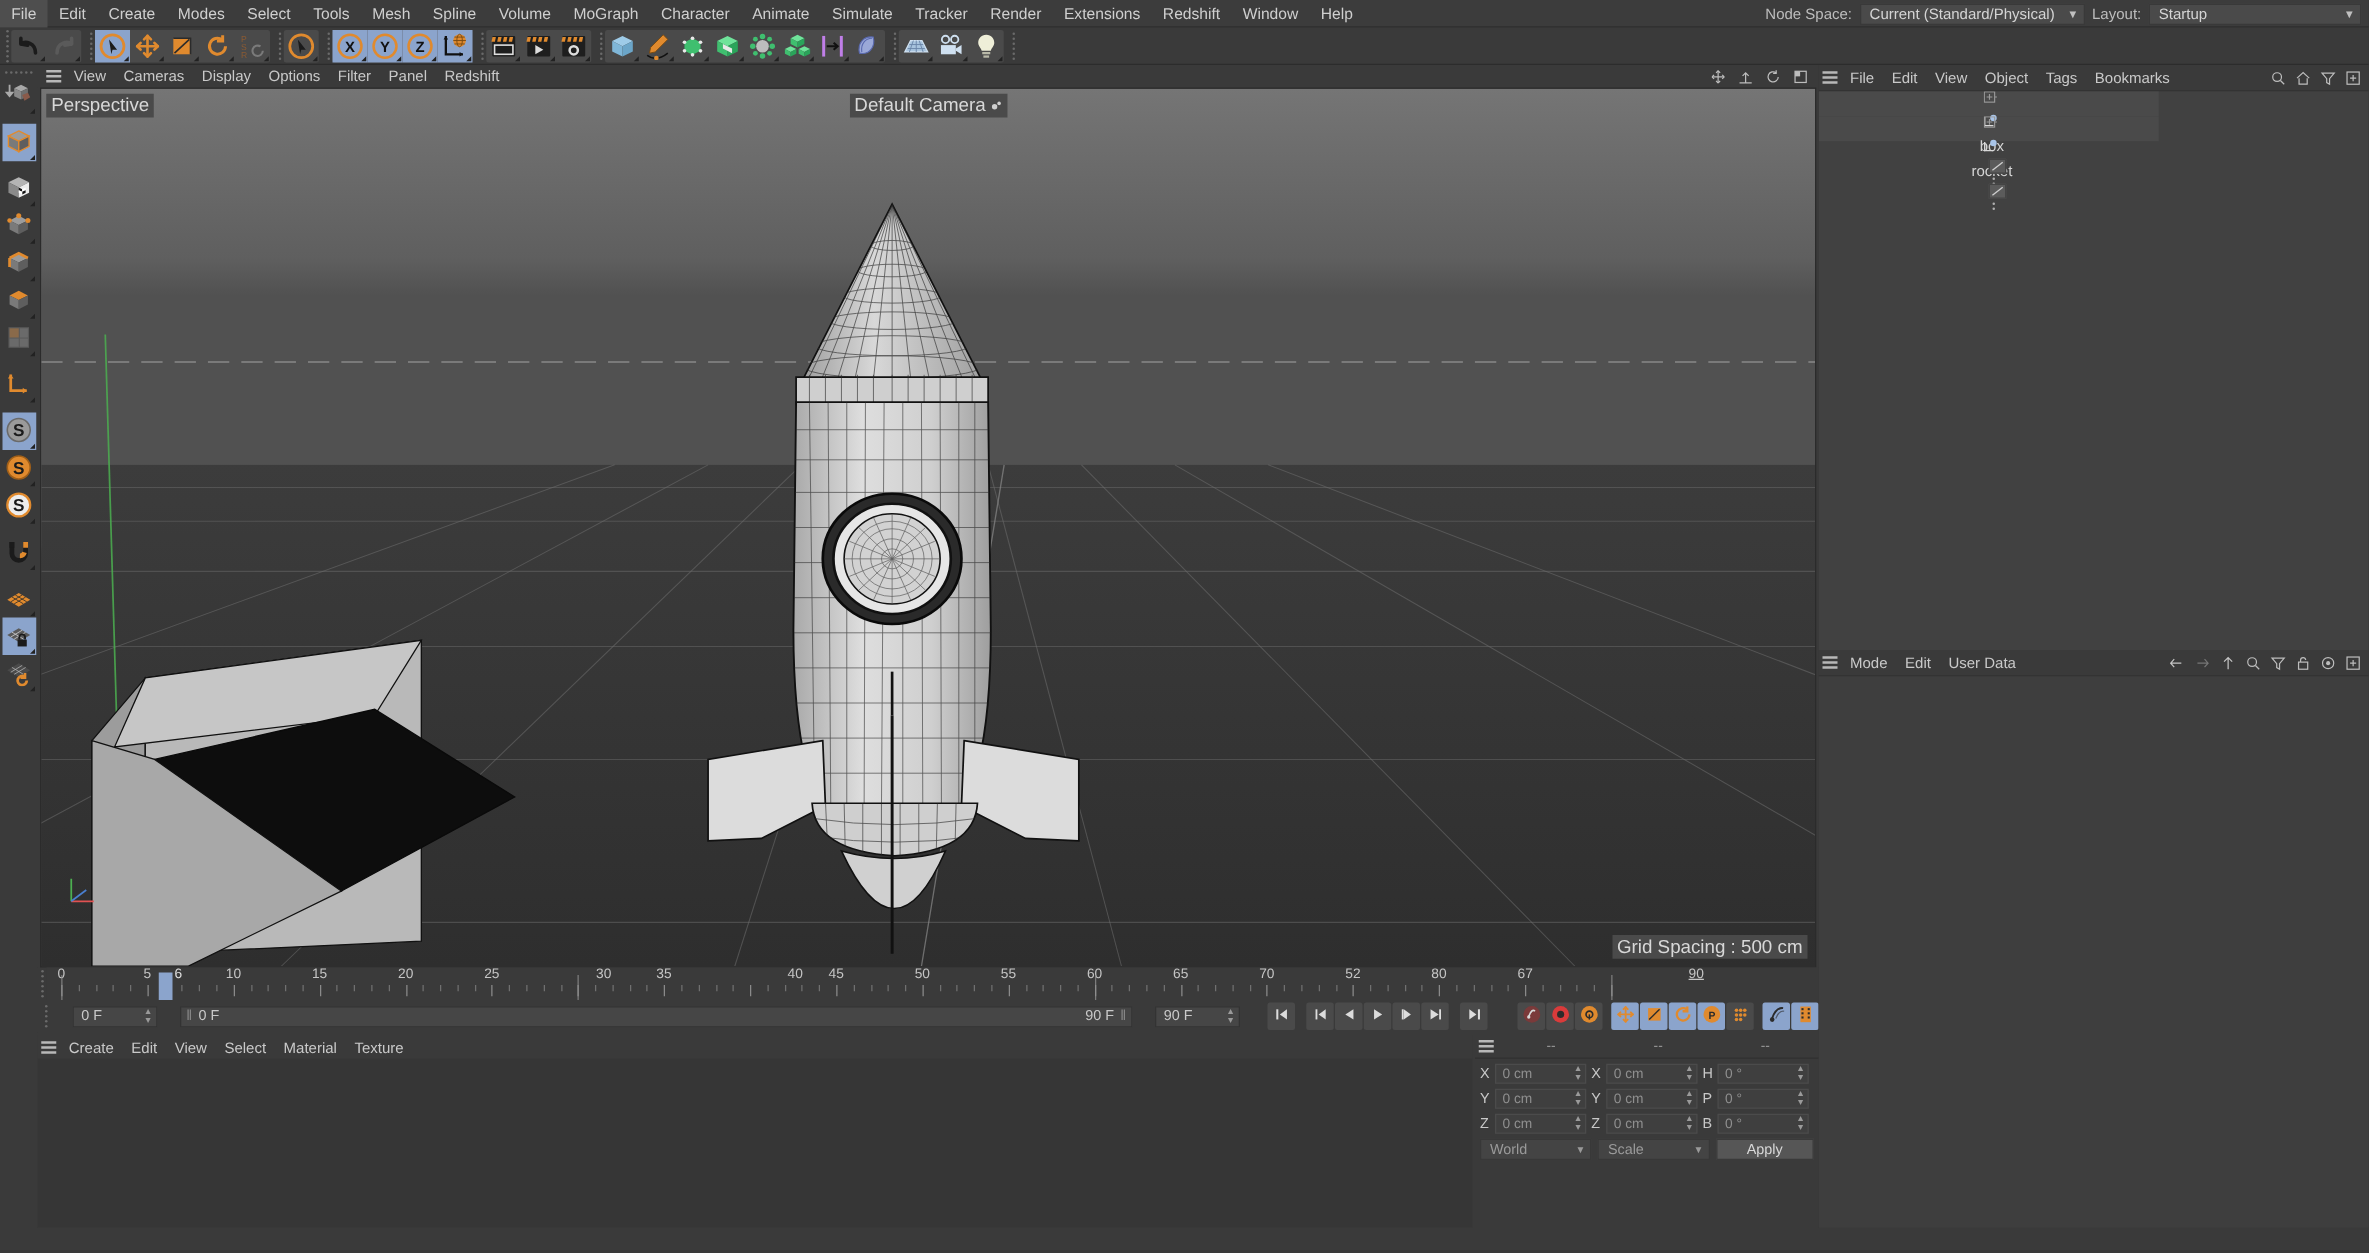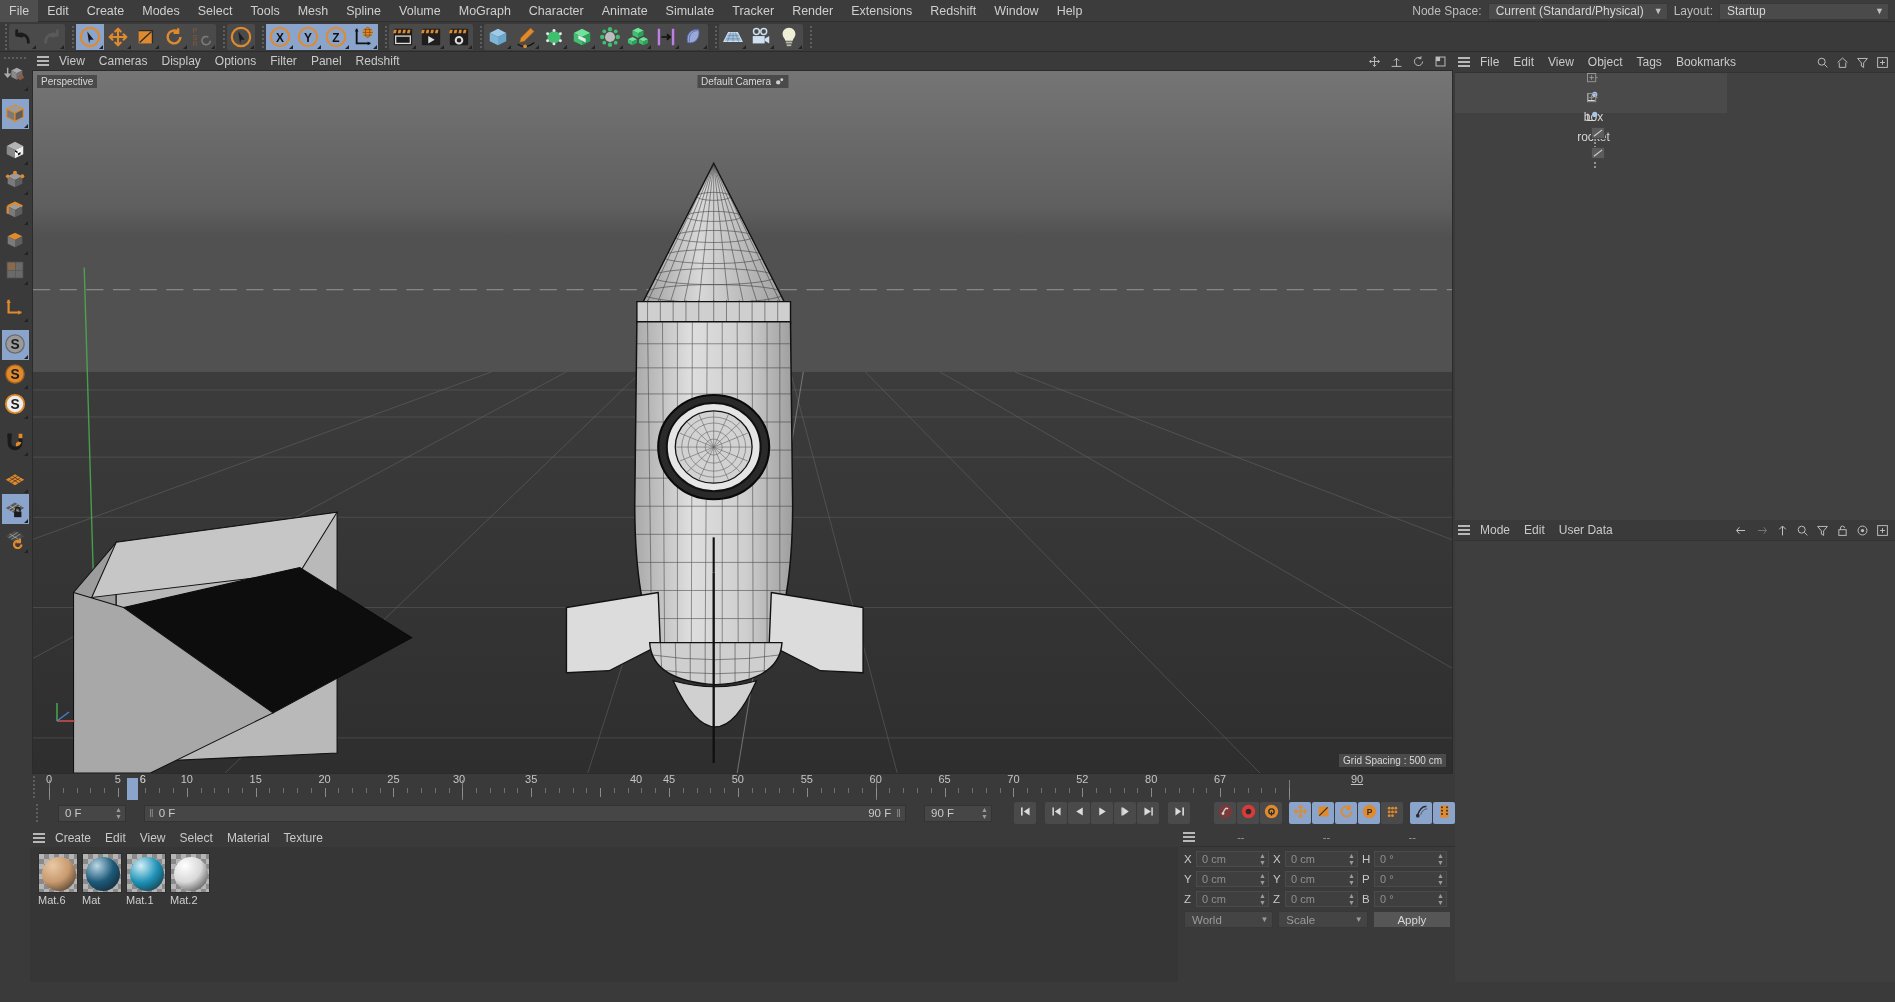--- a/index.html
+++ b/index.html
@@ -83,21 +83,21 @@
   .hamb { width:18px; height:14px; display:flex; flex-direction:column; justify-content:center; gap:2px; padding:0 3px;}
   .hamb i { height:2px; background:#b8b8b8; display:block; }
   .vm-item { padding:1px 7px; font-size:12px; color:#c9c9c9; }
   #vmright { margin-left:auto; display:flex; align-items:center; gap:9px; padding-right:8px; }
   #viewport {
     flex:1 1 auto; position:relative; overflow:hidden;
     background:linear-gradient(180deg,#6e6e6e 0%, #5d5d5d 40%, #505050 52%, #3f3f3f 53%, #333 100%);
     border:1px solid #2b2b2b; margin:0 2px;
   }
   .vp-label {
-    position:absolute; background:#4a4a4a; color:#d8d8d8; font-size:10px;
+    position:absolute; background:#4a4a4a; color:#d8d8d8; font-size:15px;
     padding:1px 4px;
   }
   
   #timeline { flex:0 0 52px; background:#3a3a3a; display:flex; flex-direction:column; }
   #tlruler { height:26px; display:flex; align-items:flex-start; position:relative; }
   #ruler { position:relative; flex:1 1 auto; height:26px; background:#3a3a3a;}
   .rtick { position:absolute; top:14px; width:1px; background:#8a8a8a; }
   .rnum { position:absolute; top:-1px; font-size:11px; color:#c5c5c5; transform:translateX(-50%); }
   .rmajor { position:absolute; top:6px; width:1px; height:20px; background:#9a9a9a; }
   #playhead { position:absolute; top:4px; width:11px; height:22px; background:#8ba4cc;}
@@ -1057,21 +1057,21 @@
             <div class="rtick" style="left: 301.333px; height: 5px; background: rgb(112, 112, 112);"></div>
             <div class="rtick" style="left: 315.111px; height: 5px; background: rgb(112, 112, 112);"></div>
             <div class="rtick" style="left: 328.889px; height: 5px; background: rgb(112, 112, 112);"></div>
             <div class="rtick" style="left: 342.667px; height: 5px; background: rgb(112, 112, 112);"></div>
             <div class="rnum" style="left: 356.444px;">25</div>
             <div class="rtick" style="left: 356.444px; height: 9px;"></div>
             <div class="rtick" style="left: 370.222px; height: 5px; background: rgb(112, 112, 112);"></div>
             <div class="rtick" style="left: 384px; height: 5px; background: rgb(112, 112, 112);"></div>
             <div class="rtick" style="left: 397.778px; height: 5px; background: rgb(112, 112, 112);"></div>
             <div class="rtick" style="left: 411.556px; height: 5px; background: rgb(112, 112, 112);"></div>
-            <div class="rnum" style="left: 422px;">30</div>
+            <div class="rnum" style="left: 446px;">30</div>
             <div class="rtick" style="left: 425.333px; height: 9px;"></div>
             <div class="rtick" style="left: 439.111px; height: 5px; background: rgb(112, 112, 112);"></div>
             <div class="rtick" style="left: 452.889px; height: 5px; background: rgb(112, 112, 112);"></div>
             <div class="rtick" style="left: 466.667px; height: 5px; background: rgb(112, 112, 112);"></div>
             <div class="rtick" style="left: 480.444px; height: 5px; background: rgb(112, 112, 112);"></div>
             <div class="rnum" style="left: 494.222px;">35</div>
             <div class="rtick" style="left: 494.222px; height: 9px;"></div>
             <div class="rtick" style="left: 508px; height: 5px; background: rgb(112, 112, 112);"></div>
             <div class="rtick" style="left: 521.778px; height: 5px; background: rgb(112, 112, 112);"></div>
             <div class="rtick" style="left: 535.556px; height: 5px; background: rgb(112, 112, 112);"></div>
@@ -1315,46 +1315,20 @@
             </div>
           <div id="matmenu-items" style="display:flex">
               <div class="vm-item">Create</div>
               <div class="vm-item">Edit</div>
               <div class="vm-item">View</div>
               <div class="vm-item">Select</div>
               <div class="vm-item">Material</div>
               <div class="vm-item">Texture</div>
             </div>
         </div>
-        <div id="matlist">
-            <div class="mat">
-              <div class="thumb">
-                <div class="ball" style="background: radial-gradient(circle at 32% 26%, rgb(232, 201, 166) 0%, rgb(201, 154, 110) 48%, rgb(16, 16, 16) 108%);"></div>
-              </div>
-              <div class="mlabel">Mat.6</div>
-            </div>
-            <div class="mat">
-              <div class="thumb">
-                <div class="ball" style="background: radial-gradient(circle at 32% 26%, rgb(188, 216, 230) 0%, rgb(29, 90, 122) 48%, rgb(16, 16, 16) 108%);"></div>
-              </div>
-              <div class="mlabel">Mat</div>
-            </div>
-            <div class="mat">
-              <div class="thumb">
-                <div class="ball" style="background: radial-gradient(circle at 32% 26%, rgb(211, 238, 246) 0%, rgb(31, 147, 184) 48%, rgb(16, 16, 16) 108%);"></div>
-              </div>
-              <div class="mlabel">Mat.1</div>
-            </div>
-            <div class="mat">
-              <div class="thumb">
-                <div class="ball" style="background: radial-gradient(circle at 32% 26%, rgb(255, 255, 255) 0%, rgb(216, 216, 216) 48%, rgb(16, 16, 16) 108%);"></div>
-              </div>
-              <div class="mlabel">Mat.2</div>
-            </div>
-          </div>
       </div>
 
       <div id="coordmgr">
         <div id="coordhdr">
           <div class="hamb">
               <i></i>
               <i></i>
               <i></i>
             </div>
           <div id="coordhdr-dashes" style="display:flex;flex:1 1 auto">

